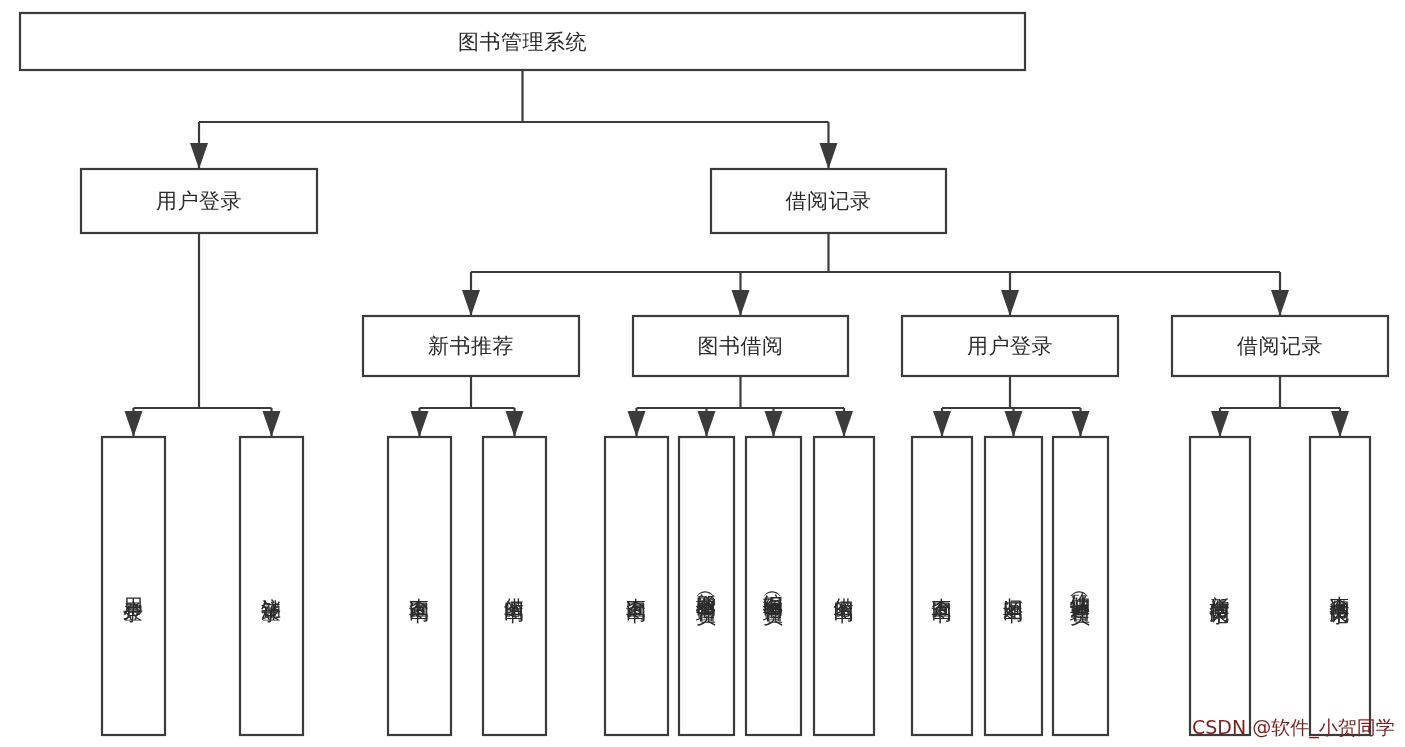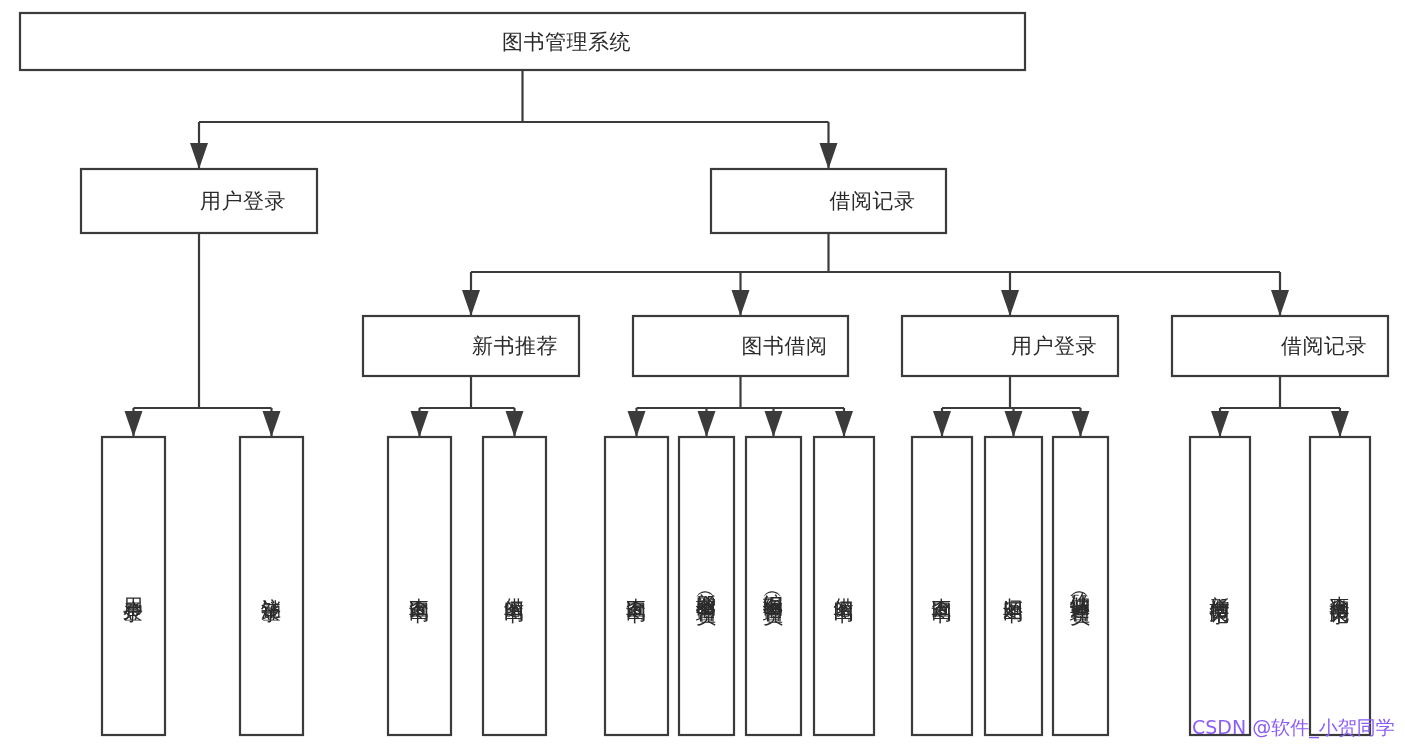--- a/index.html
+++ b/index.html
@@ -45,40 +45,39 @@
   .node-label-h {
     position: absolute;
     display: flex;
     align-items: center;
     justify-content: center;
     font-size: 21px;
     color: #2b2b2b;
     letter-spacing: 0.5px;
     white-space: nowrap;
     pointer-events: none;
-    padding-left: 44px;
   }
   .node-label-v {
     position: absolute;
     display: flex;
     align-items: center;
     justify-content: center;
     font-size: 20px;
     color: #2b2b2b;
     writing-mode: vertical-rl;
     text-orientation: upright;
     letter-spacing: 2px;
     line-height: 1;
     white-space: nowrap;
     pointer-events: none;
   }
   .watermark {
     position: absolute;
     font-size: 19px;
-    color: #8b5cf6;
+    color: #7f1d1d;
     white-space: nowrap;
     pointer-events: none;
   }
 </style>
 </head>
 <body>
 
 <div id="diagram-root">
 
   <svg class="diagram-canvas" viewBox="0 0 1405 747">

